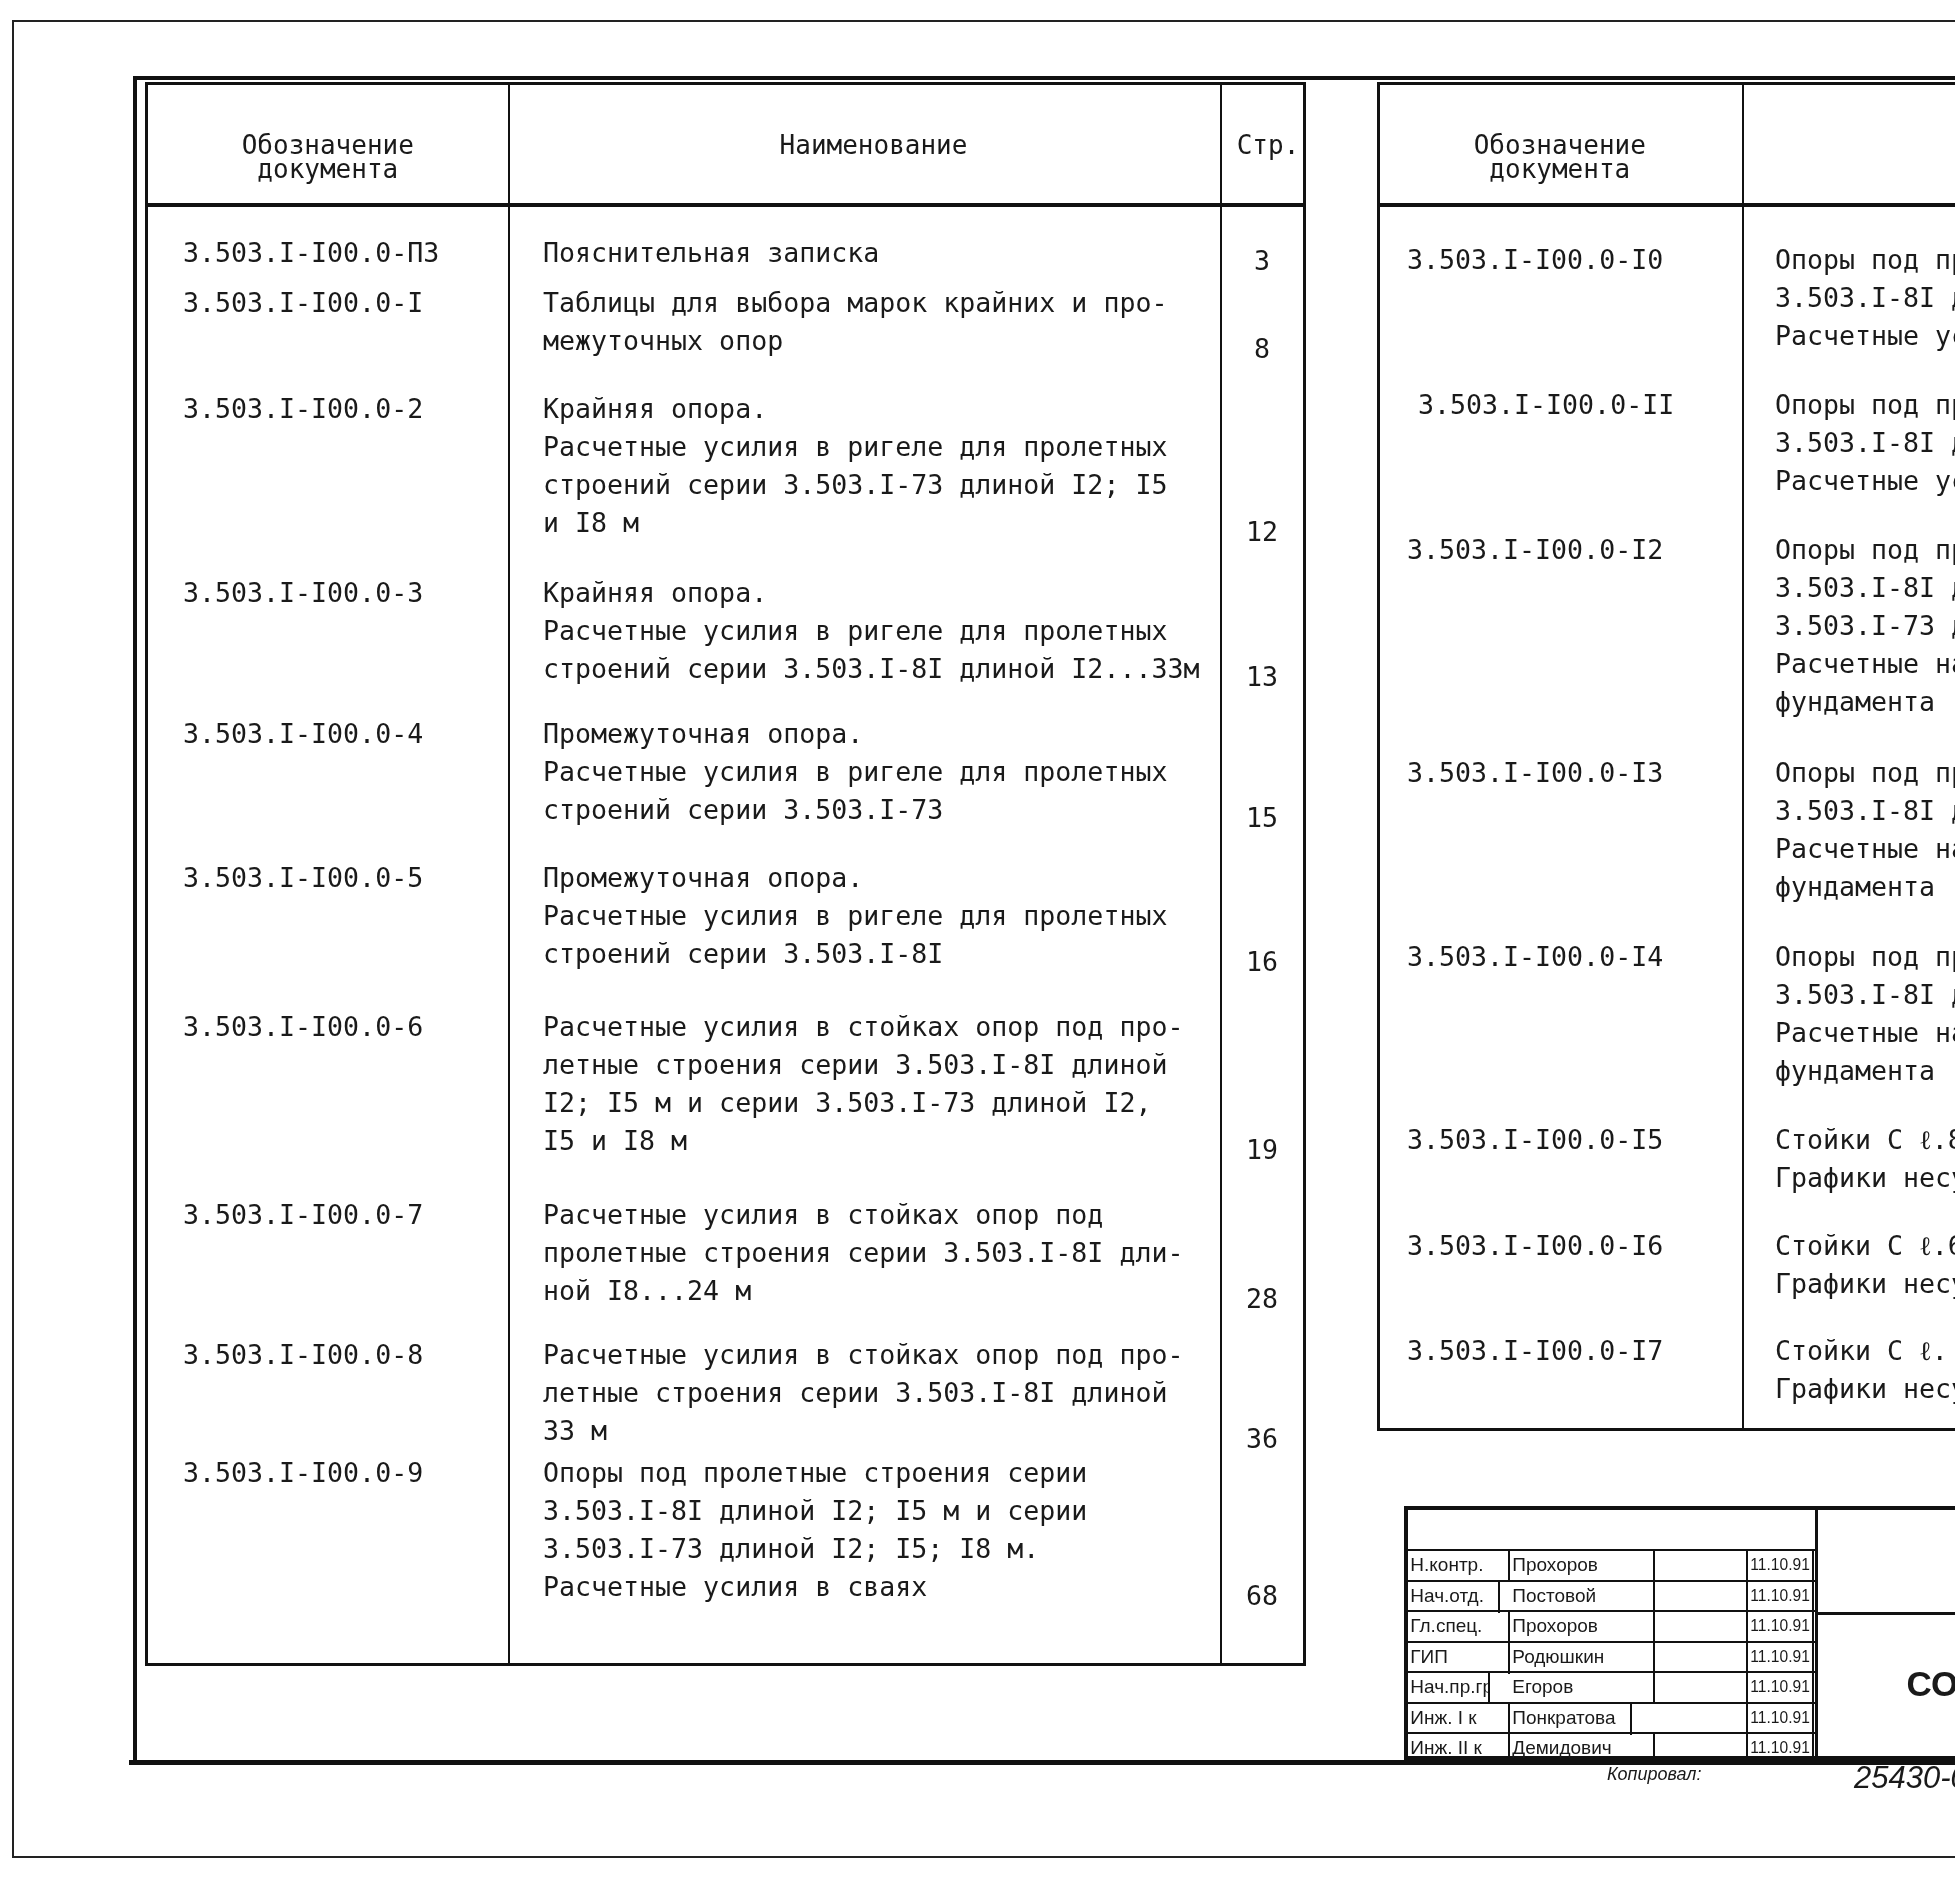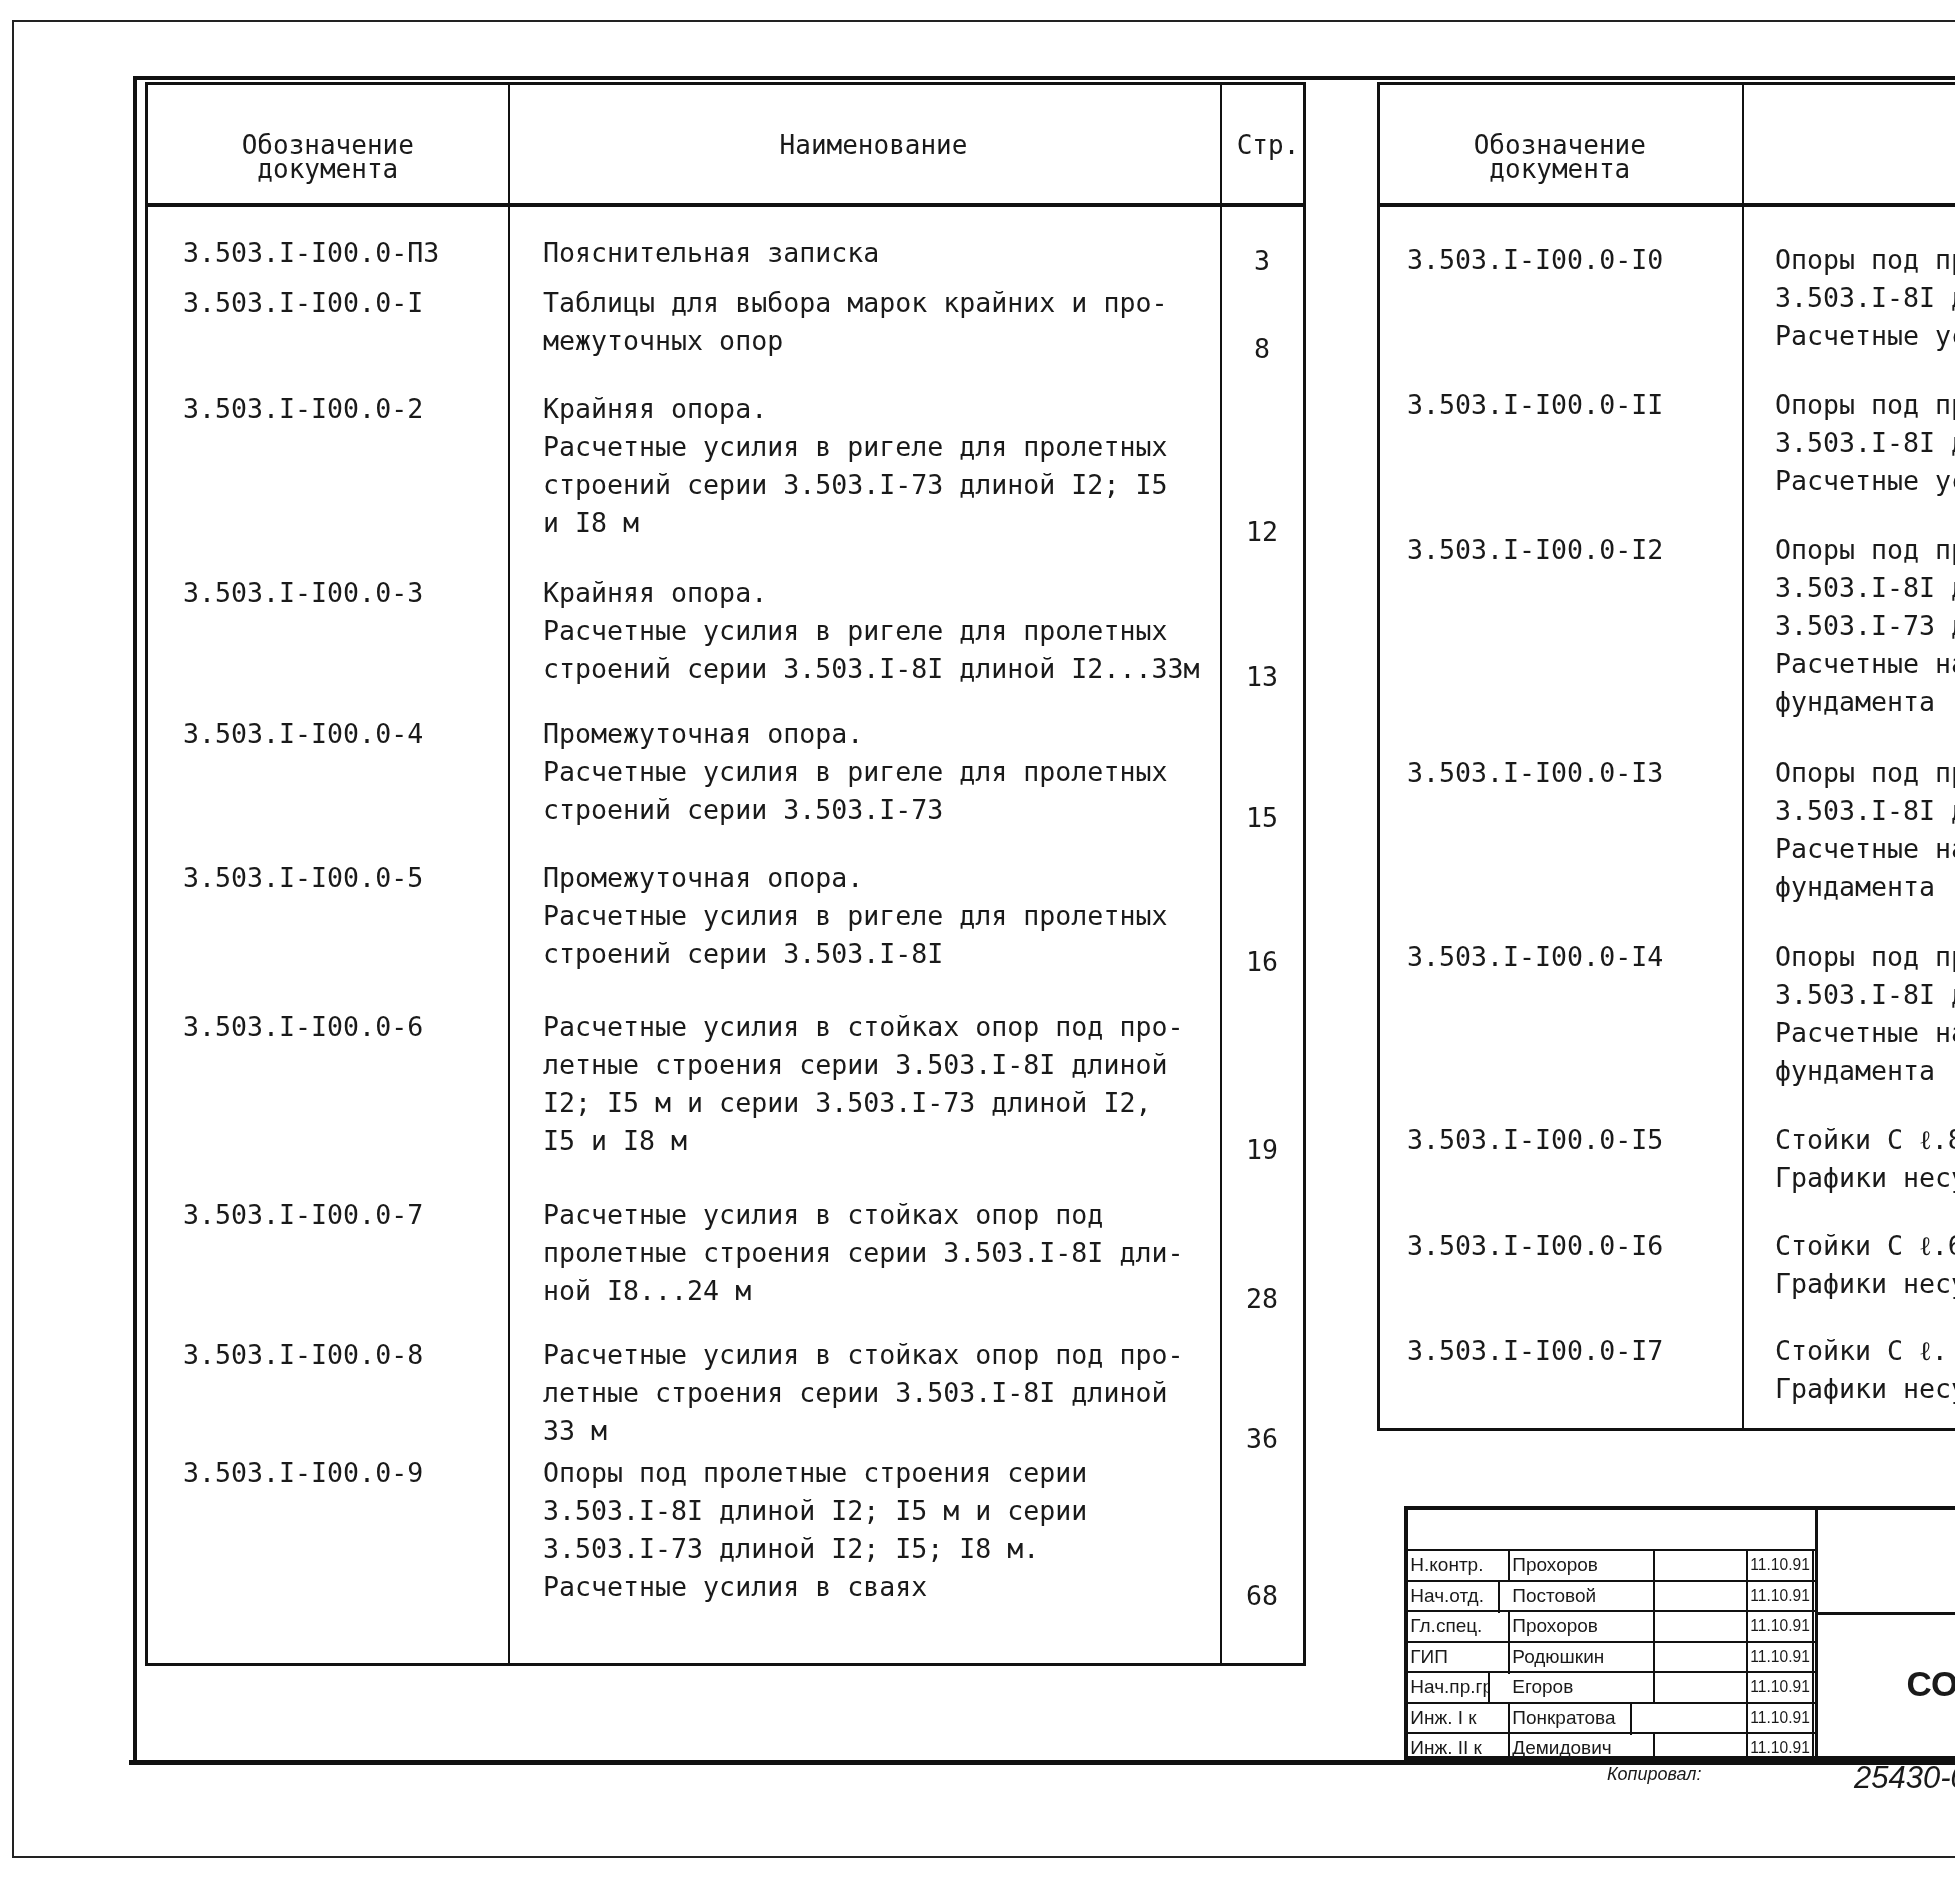--- a/index.html
+++ b/index.html
@@ -128,21 +128,21 @@
   <div class="col" style="left:362px;"></div>
 
   <div id="right-rows">
       <div class="row" style="top: 156px;">
         <div class="des" style="left:27px">3.503.I-I00.0-I0</div>
         <div class="name" style="left:395px">Опоры под пролетные строения серии
 3.503.I-8I длиной I8...24 м.
 Расчетные усилия в сваях</div>
       </div>
       <div class="row" style="top: 301px;">
-        <div class="des" style="left:27px">3.503.I-I00.0-II</div>
+        <div class="des" style="left:38px">3.503.I-I00.0-II</div>
         <div class="name" style="left:395px">Опоры под пролетные строения серии
 3.503.I-8I длиной 33 м.
 Расчетные усилия в сваях</div>
       </div>
       <div class="row" style="top: 446px;">
         <div class="des" style="left:27px">3.503.I-I00.0-I2</div>
         <div class="name" style="left:395px">Опоры под пролетные строения серии
 3.503.I-8I длиной I2; I5 м и серии
 3.503.I-73 длиной I2; I5; I8 м.
 Расчетные напряжения в грунте по подошве

